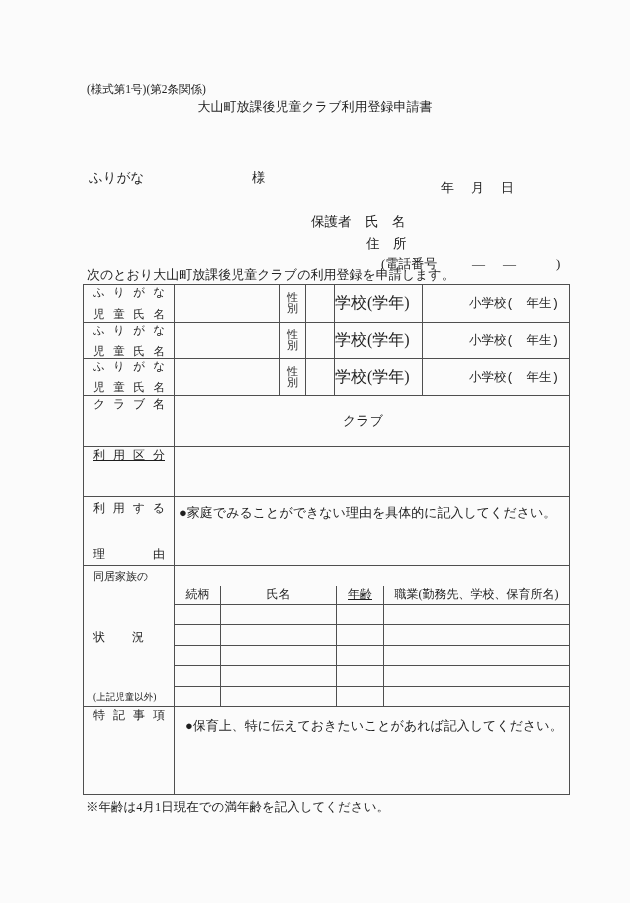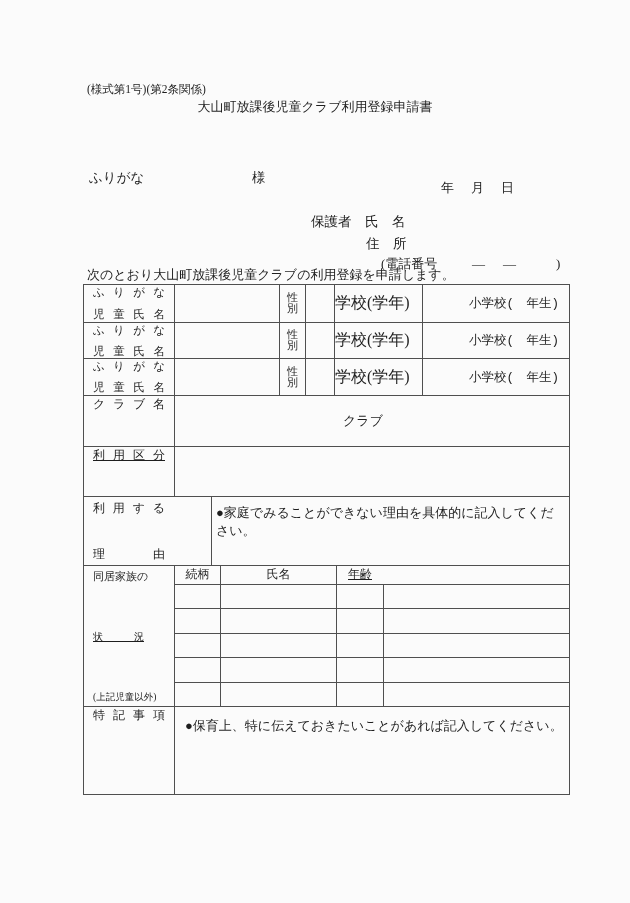--- a/index.html
+++ b/index.html
@@ -33,21 +33,21 @@
   .form-table{
     position:absolute;left:83px;top:284px;width:487px;height:511px;
     border:1px solid var(--bd);box-sizing:border-box;
     display:flex;flex-direction:column;
   }
   .t-row{display:flex;box-sizing:border-box;flex:none;}
   .t-row + .t-row{border-top:1px solid var(--bd);}
   .child-row{height:36.67px;}
   .club-row{height:51px;}
   .category-row{height:50px;text-decoration:underline;}
-  .reason-row{height:69px;gap:37px;}
+  .reason-row{height:69px;}
   .family-row{height:141px;}
   .notes-row{height:88px;}
 
   .cell{box-sizing:border-box;flex:none;}
   .cell + .cell{border-left:1px solid var(--bd);}
   .cell-a{width:90px;display:flex;flex-direction:column;justify-content:space-between;padding-left:9px;font-size:12px;}
   .cell-b{width:105px;}
   .cell-c{width:26px;display:flex;flex-direction:column;align-items:center;justify-content:center;font-size:11px;line-height:11.5px;}
   .cell-d{width:29px;}
   .cell-e{width:88px;display:flex;align-items:center;font-size:16px;}
@@ -61,26 +61,26 @@
   .reason-row .dist{line-height:22px;}
 
   .club-value{display:flex;align-items:center;justify-content:center;font-size:13px;}
   .club-value span{margin-right:18px;}
 
   .hint-cell{font-size:13px;padding:7px 6px 0 4px;}
   .notes-hint{padding:10px 6px 0 10px;}
 
   
   .family-label .fam1{font-size:11px;line-height:20px;}
-  .family-label .dist-narrow{width:51px;font-size:10px;line-height:20px;text-align:justify;text-align-last:justify;text-decoration:underline;}
+  .family-label .dist-narrow{width:51px;font-size:12px;line-height:20px;text-align:justify;text-align-last:justify;}
   .family-label .fam3{font-size:9.5px;line-height:17px;}
   .family-grid{flex:1;display:flex;flex-direction:column;border-left:1px solid var(--bd);box-sizing:border-box;}
   .f-row{display:flex;box-sizing:border-box;}
   .f-row + .f-row{border-top:1px solid var(--bd);}
-  .f-head{flex:none;height:18px;}
+  .f-head{flex:none;height:18px;margin-top:20px;}
   .f-empty{flex:1;}
   .fc{box-sizing:border-box;flex:none;}
   .fc + .fc{border-left:1px solid var(--bd);}
   .fc1{width:45px;}
   .fc2{width:116px;}
   .fc3{width:47px;text-decoration:underline;}
   .fc4{flex:1;}
   .f-head .fc{display:flex;align-items:center;justify-content:center;font-size:12px;white-space:pre;}
 </style>
 </head>
@@ -190,20 +190,21 @@
       <div class="cell cell-a family-label">
         <div class="fam1">同居家族の</div>
         <div class="dist-narrow">状況</div>
         <div class="fam3">(上記児童以外)</div>
       </div>
       <div class="family-grid">
         <div class="f-row f-head">
           <div class="fc fc1">続柄</div>
           <div class="fc fc2">氏名</div>
           <div class="fc fc3">年齢</div>
+          <div class="fc fc4">職業(勤務先、学校、保育所名)</div>
         </div>
         <div class="f-row f-empty">
           <div class="fc fc1"></div>
             <div class="fc fc2"></div>
             <div class="fc fc3"></div>
             <div class="fc fc4"></div>
         </div>
         <div class="f-row f-empty">
           <div class="fc fc1"></div>
             <div class="fc fc2"></div>
@@ -235,14 +236,15 @@
       <div class="cell cell-a">
         <div class="dist">特記事項</div>
       </div>
       <div class="cell cell-rest hint-cell notes-hint">
         <span>●保育上、特に伝えておきたいことがあれば記入してください。</span>
       </div>
     </div>
 
   </div>
 
+  <div class="abs footnote">※年齢は4月1日現在での満年齢を記入してください。</div>
 
 </div>
 
 </body></html>

